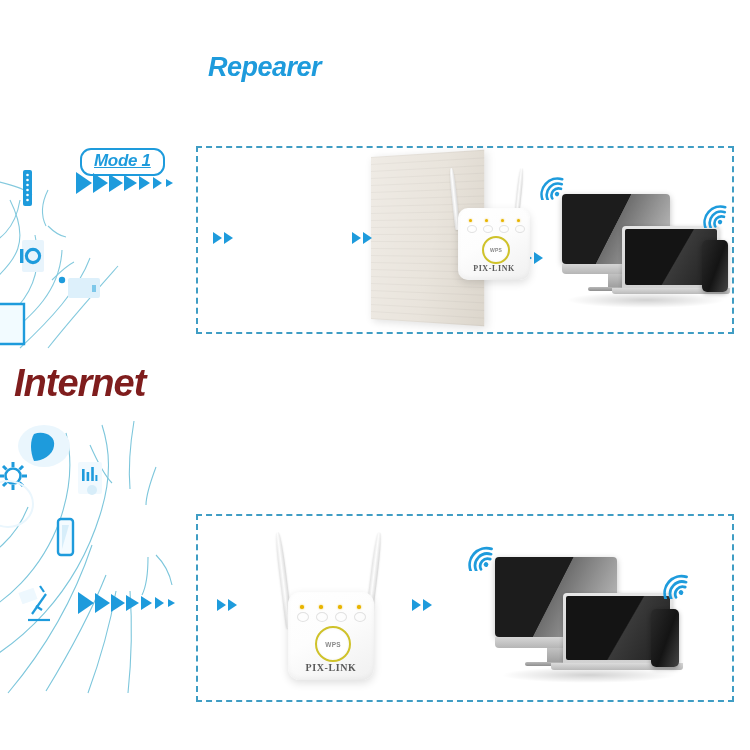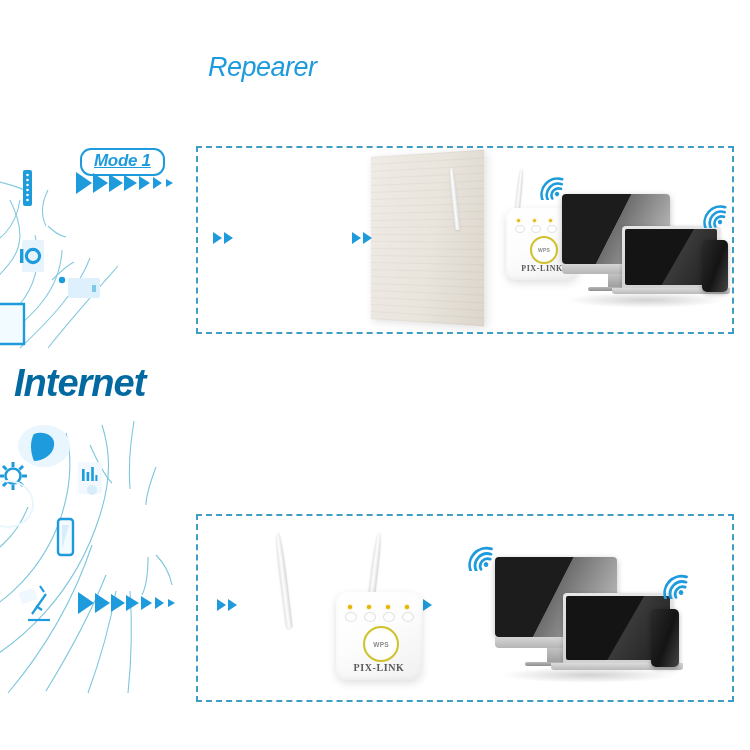--- a/index.html
+++ b/index.html
@@ -9,21 +9,21 @@
     font-family:"Liberation Sans", sans-serif;
     overflow:hidden;
     position:relative;
   }
   .stage{position:absolute;left:0;top:0;width:750px;height:750px;overflow:hidden;}
 
   
   .mode-title{
     position:absolute;
     font-style:italic;
-    font-weight:normal;
+    font-weight:bold;
     letter-spacing:-0.5px;
     white-space:nowrap;
   }
   #repeater-title{left:208px;top:52px;font-size:27px;color:#1e9bdc;}
   #ap-title{left:208px;top:427px;font-size:27px;color:#1e9bdc;}
 
   .mode-desc{
     position:absolute;
     font-style:italic;
     font-size:11.4px;
@@ -32,21 +32,21 @@
     white-space:pre-line;
     letter-spacing:-0.1px;
     font-weight:500;
   }
   #repeater-desc{left:200px;top:86px;width:510px;}
   #ap-desc{left:200px;top:461px;width:500px;}
 
   #internet-word{
     position:absolute;left:14px;top:362px;
     font-size:38px;font-style:italic;font-weight:bold;
-    color:#0369a1;letter-spacing:-1px;
+    color:#7f1d1d;letter-spacing:-1px;
   }
 
   
   .panel{
     position:absolute;
     border:2px dashed #3f9dc4;
     box-sizing:border-box;
     background:transparent;
   }
   #panel-repeater{left:196px;top:146px;width:538px;height:188px;}
@@ -93,21 +93,20 @@
   
   .wifi{position:absolute;}
 
   
   .device{position:absolute;}
   .dev-body{
     position:absolute;
     background:linear-gradient(150deg,#ffffff 0%,#fdfdfd 45%,#f0f0f0 100%);
     border-radius:14%;
     box-shadow:0 3px 9px rgba(0,0,0,0.13), inset 0 -2px 5px rgba(0,0,0,0.04);
-    margin-left:48px;
   }
   .antenna{
     position:absolute;
     background:linear-gradient(90deg,#e3e3e3,#fdfdfd 45%,#d8d8d8);
     border-radius:40% 40% 10% 10%;
     box-shadow:0 1px 2px rgba(0,0,0,0.12);
   }
   .led{
     position:absolute;
     width:3px;height:3px;border-radius:50%;

